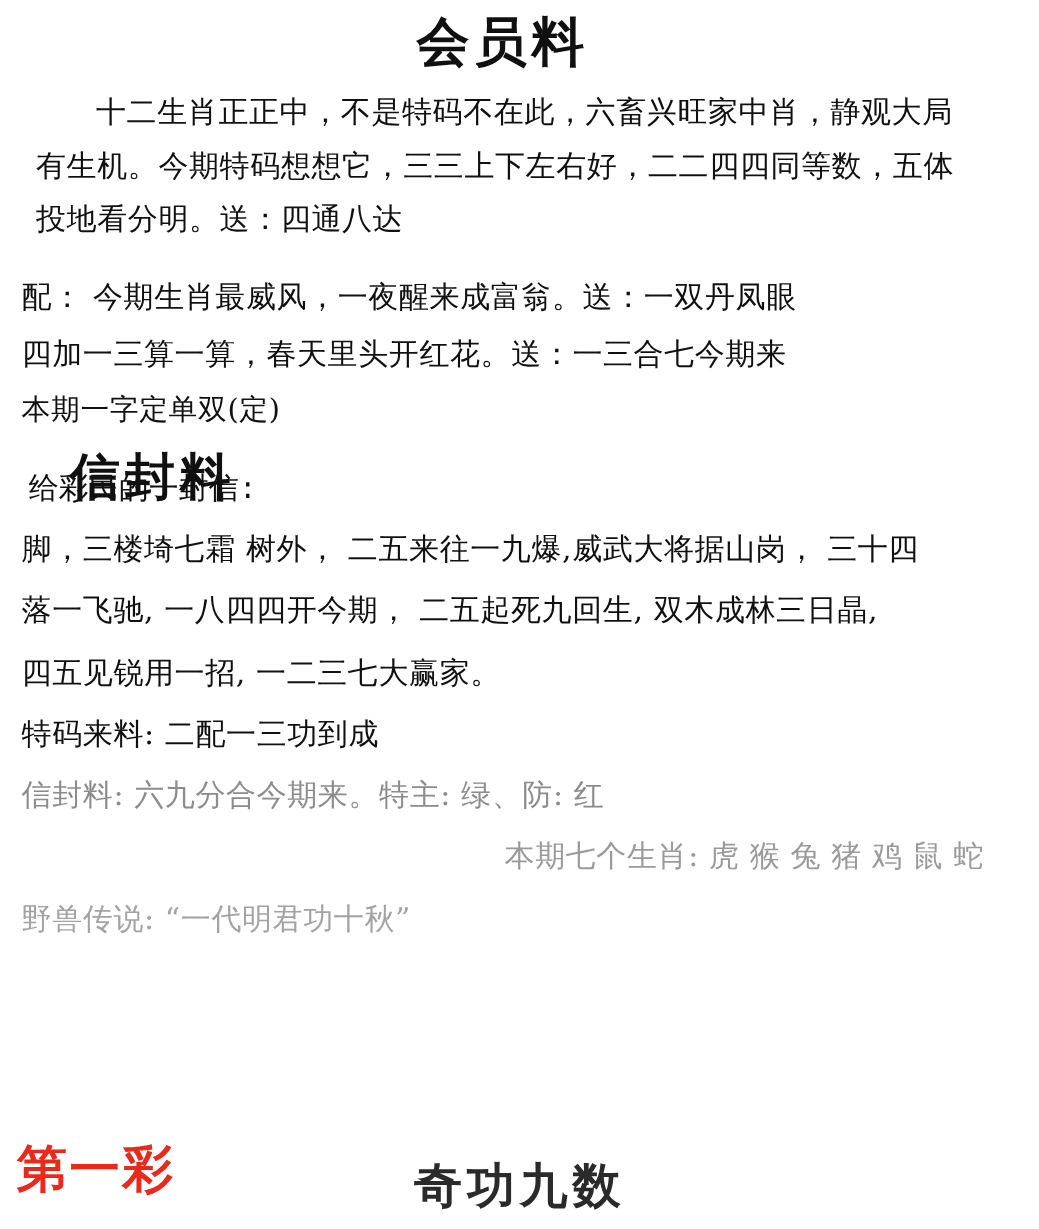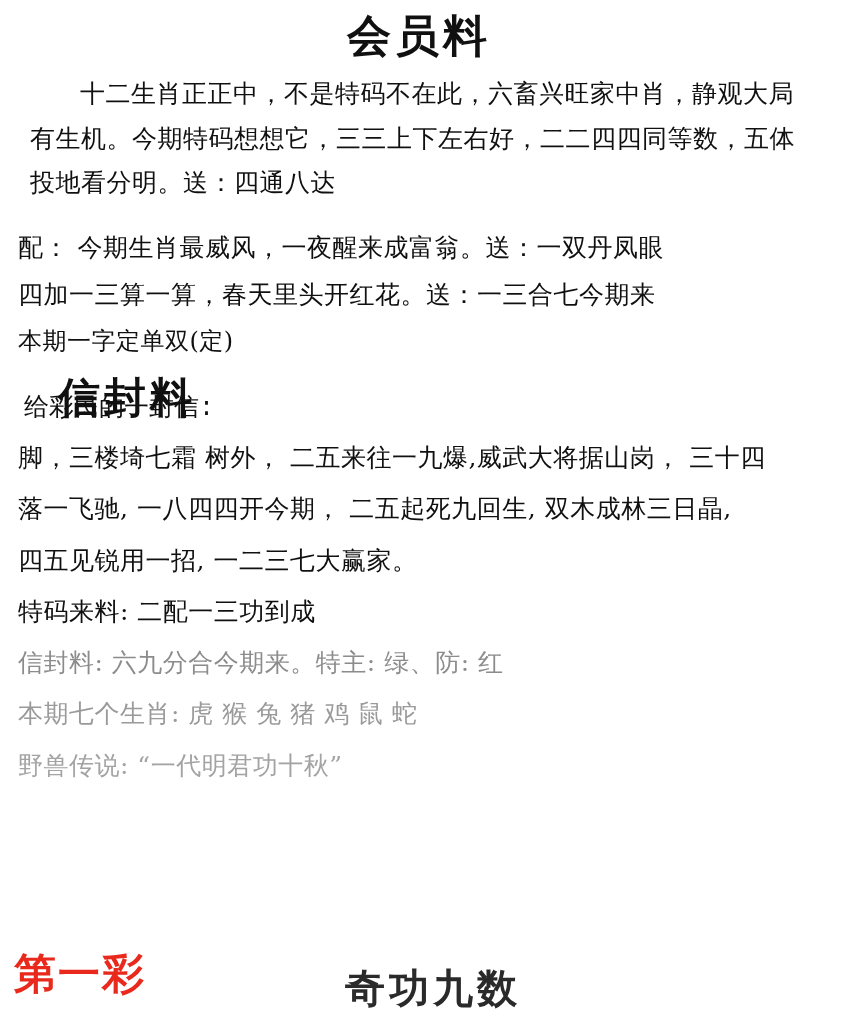--- a/index.html
+++ b/index.html
@@ -74,21 +74,21 @@
     top: 0;
     font-size: 42px;
     font-weight: bold;
     letter-spacing: 4px;
     padding-left: 40px;
   }
   .body-lines .line {
     line-height: 2.05;
   }
   .faded-2 { color: #8c8c8c; }
-  .faded-3 { color: #9a9a9a; }
+  .faded-3 { color: #9a9a9a; text-align: right; }
   .faded-4 { color: #a3a3a3; }
   .footer {
     position: absolute;
     left: 0;
     bottom: 0;
     width: 866px;
     height: 86px;
   }
   .footer-brand {
     position: absolute;

